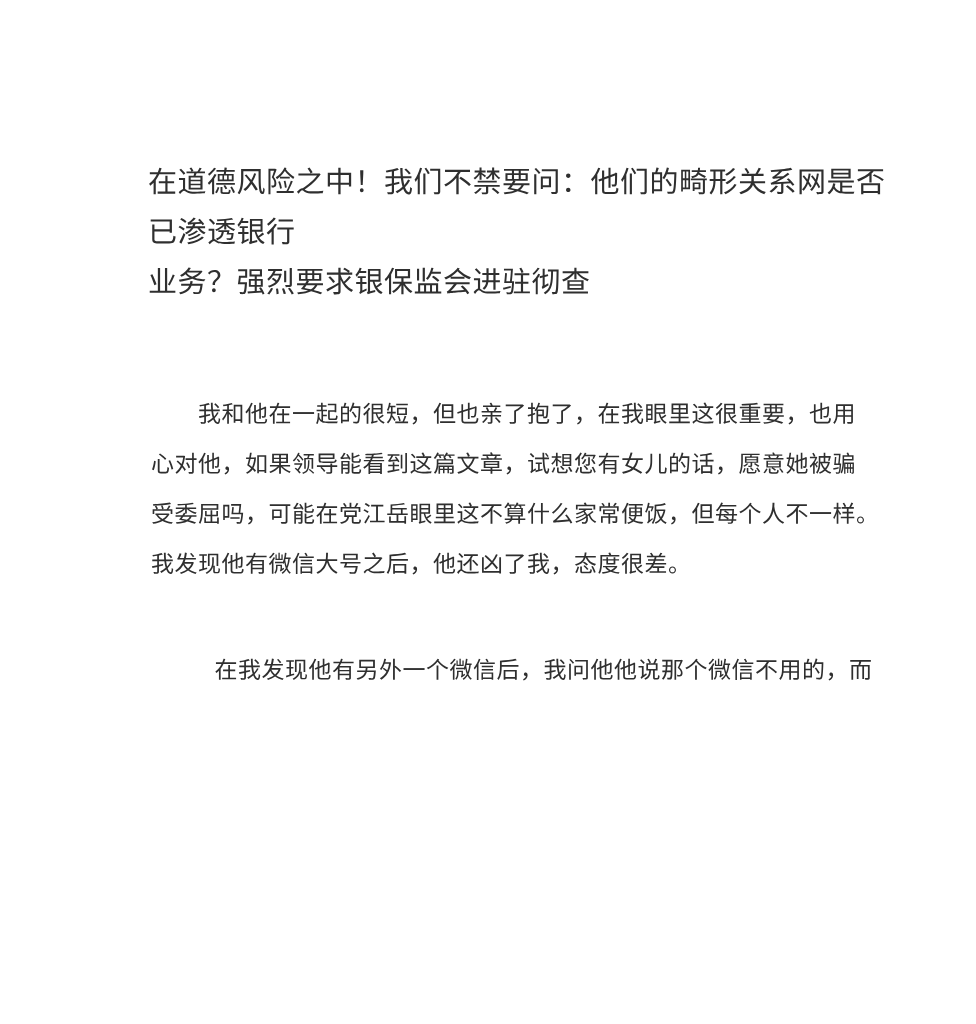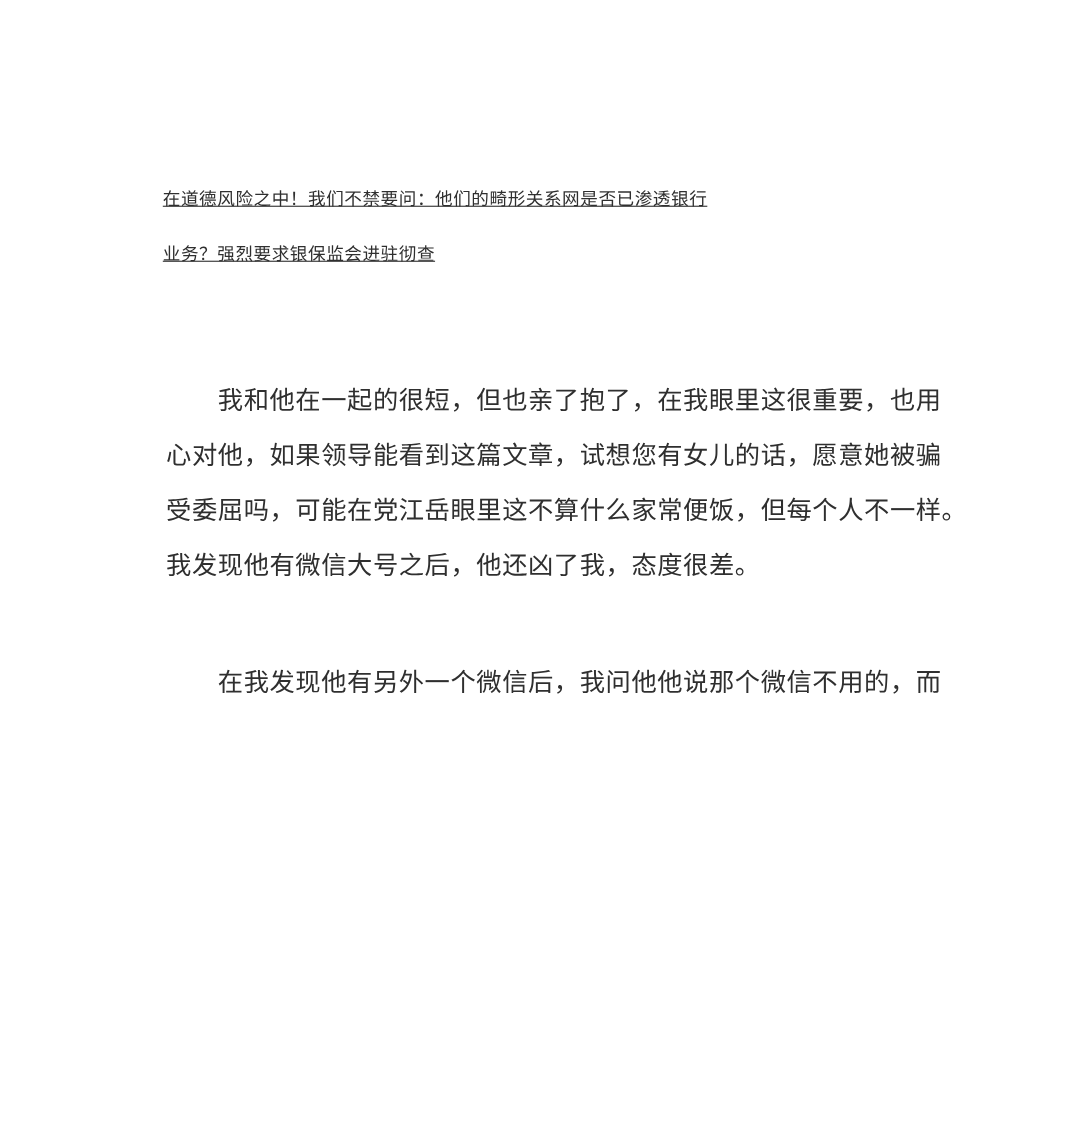--- a/index.html
+++ b/index.html
@@ -30,29 +30,29 @@
     color: #2f2f2f;
     font-size: 23px;
     line-height: 50px;
     letter-spacing: 0.5px;
     white-space: pre-line; 
     text-align: left;
   }
   .doc-title {
     margin: 0 0 30px 0;
     font-weight: normal;
-    font-size: 16px;
+    font-size: 29px;
     line-height: 50px;
-    text-decoration: underline;
   }
   .doc-paragraph {
     margin: 3px;
   }
   .doc-paragraph + .doc-paragraph {
     margin-top: 3px;
+    text-align: center;
   }
 </style>
 </head>
 <body>
 
 <div class="page">
   <div class="text-block">
     <h1 class="doc-title">在道德风险之中！我们不禁要问：他们的畸形关系网是否已渗透银行
 业务？强烈要求银保监会进驻彻查</h1>
     <p class="doc-paragraph">　　我和他在一起的很短，但也亲了抱了，在我眼里这很重要，也用

